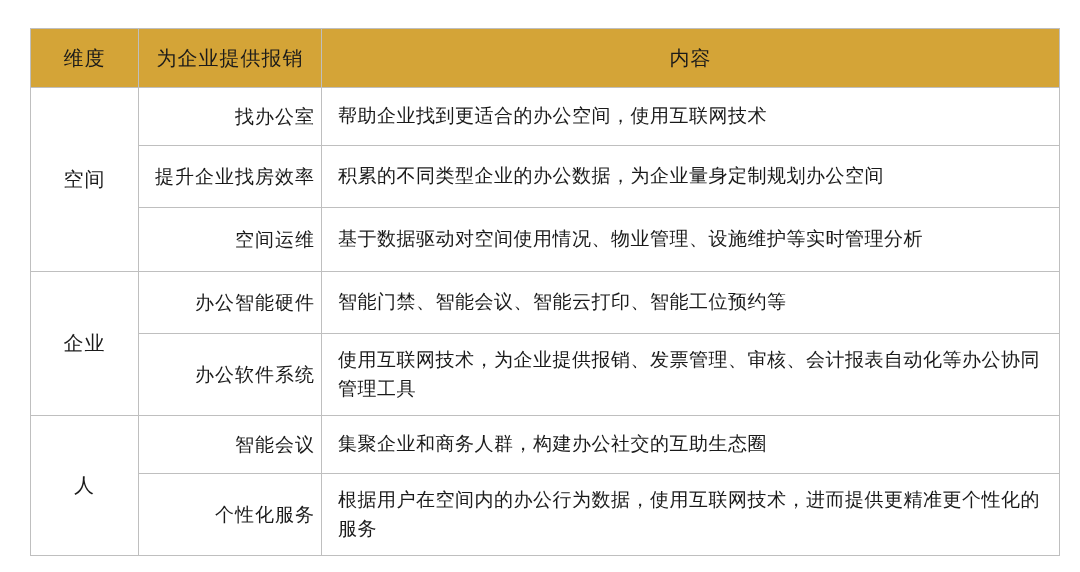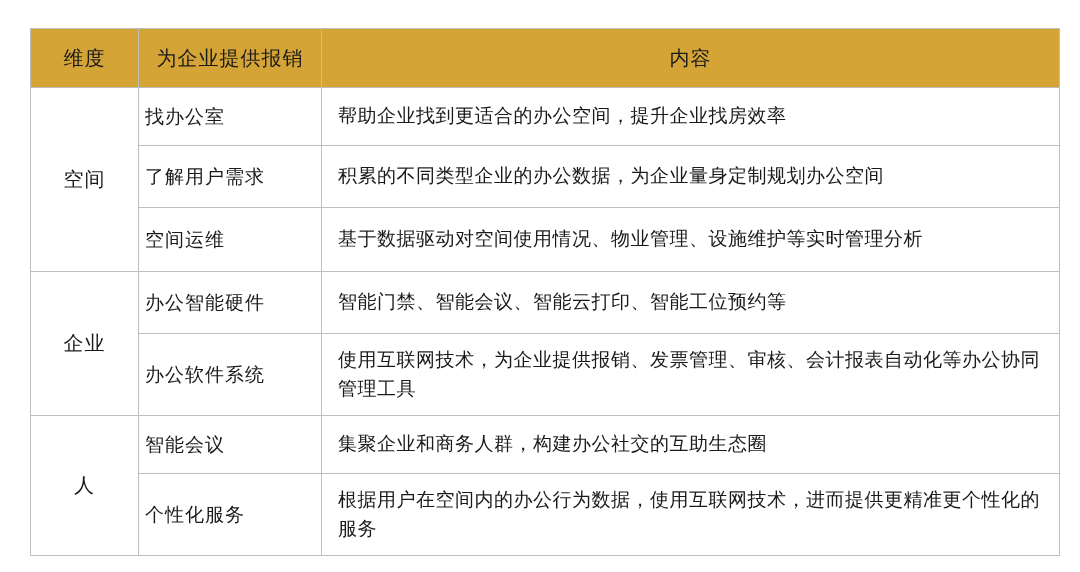--- a/index.html
+++ b/index.html
@@ -49,21 +49,21 @@
   thead th.col-content { width: 735px; }
 
   td.dim-cell {
     text-align: center;
     font-size: 20px;
     font-weight: 400;
     letter-spacing: 1px;
     width: 105px;
   }
   td.scene-cell {
-    text-align: left;
+    text-align: right;
     font-size: 19px;
     padding: 10px 6px;
     letter-spacing: 1px;
     width: 180px;
   }
   td.content-cell {
     text-align: left;
     font-size: 19px;
     padding: 12px 14px 12px 16px;
     line-height: 1.5;
@@ -87,24 +87,24 @@
         <th class="col-dim">维度</th>
         <th class="col-scene">为企业提供报销</th>
         <th class="col-content">内容</th>
       </tr>
     </thead>
     <tbody>
 
       <tr class="r1">
         <td class="dim-cell" rowspan="3">空间</td>
         <td class="scene-cell">找办公室</td>
-        <td class="content-cell">帮助企业找到更适合的办公空间，提升企业找房效率</td>
+        <td class="content-cell">帮助企业找到更适合的办公空间，使用互联网技术</td>
       </tr>
       <tr class="r2">
-        <td class="scene-cell">了解用户需求</td>
+        <td class="scene-cell">提升企业找房效率</td>
         <td class="content-cell">积累的不同类型企业的办公数据，为企业量身定制规划办公空间</td>
       </tr>
       <tr class="r3">
         <td class="scene-cell">空间运维</td>
         <td class="content-cell">基于数据驱动对空间使用情况、物业管理、设施维护等实时管理分析</td>
       </tr>
 
       <tr class="r4">
         <td class="dim-cell" rowspan="2">企业</td>
         <td class="scene-cell">办公智能硬件</td>

